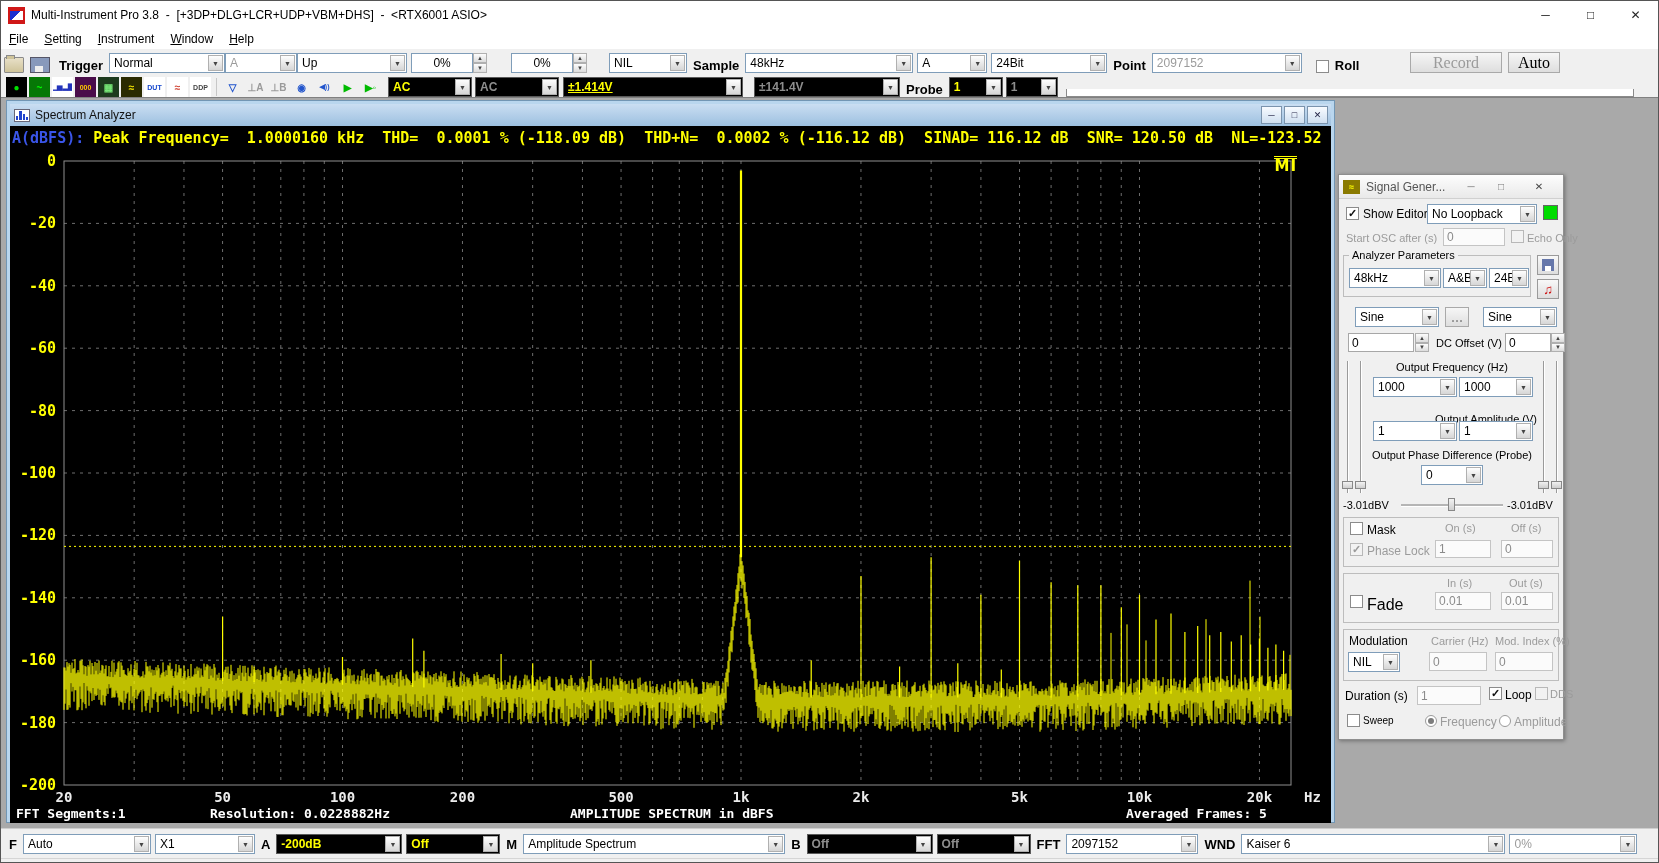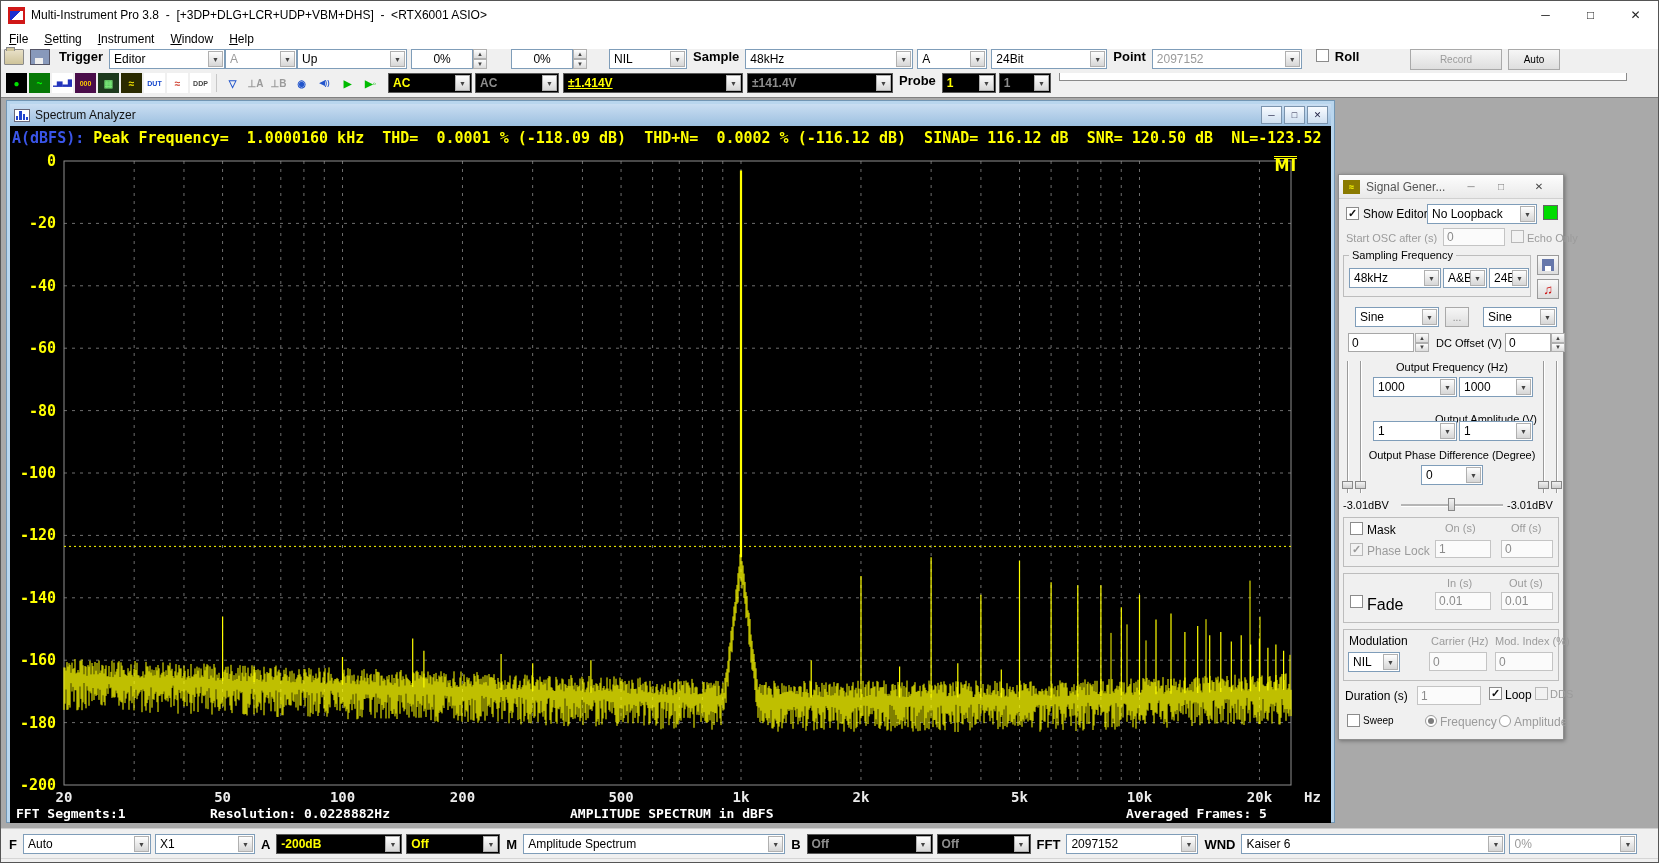--- a/index.html
+++ b/index.html
@@ -9,29 +9,29 @@
   .appicon{width:17px;height:17px;margin:0 6px 0 7px;background:#d01818;position:relative;flex:0 0 auto;}
   .appicon::after{content:"";position:absolute;left:2px;top:4px;width:13px;height:9px;background:linear-gradient(135deg,#1a2fd0 50%,#fff 50%);}
   .maintitle{font-size:12px;white-space:pre;}
   .wincontrols{margin-left:auto;display:flex;height:28px;}
   .wbtn{width:45px;height:28px;display:flex;align-items:center;justify-content:center;font-size:12px;color:#222;}
   
   .menubar{position:absolute;left:0;top:28px;width:100%;height:20px;background:#fff;display:flex;align-items:center;border-bottom:1px solid #d8d8d8;}
   .menuitem{padding:2px 8px;}
   .menuitem u{text-decoration:underline;}
   
-  .toolbar{position:absolute;left:0;width:100%;height:24px;background:#f0f0f0;display:flex;align-items:flex-start;border-bottom:1px solid #dcdcdc;}
+  .toolbar{position:absolute;left:0;width:100%;height:24px;background:#f0f0f0;display:flex;align-items:flex-end;border-bottom:1px solid #dcdcdc;}
   .tb1{top:48px;} .tb2{top:72px;}
   .tlabel{font-weight:bold;font-size:13px;padding:0 6px;white-space:nowrap;}
   .combo{position:relative;height:20px;background:#fff;border:1px solid #7f9db9;display:flex;align-items:center;padding:0 18px 0 4px;font-size:12px;white-space:nowrap;overflow:hidden;box-sizing:border-box;flex:0 0 auto;}
   .combo .arr{position:absolute;top:1px;right:1px;bottom:1px;width:15px;background:linear-gradient(#fefefe,#d6d6d6);border:1px solid #b0b0b0;box-sizing:border-box;font-size:7px;display:flex;align-items:center;justify-content:center;color:#444;}
   .combo.black{background:#000;color:#ffff00;font-weight:bold;border-color:#5a5a5a;}
   .combo.dis{color:#9b9b9b;}
   .combo.black.dis{color:#8d8d8d;}
-  .btn{height:21px;border:1px solid #a9a9a9;background:linear-gradient(#f6f6f6,#dedede);display:flex;align-items:center;justify-content:center;font-size:10px;box-sizing:border-box;flex:0 0 auto;}
+  .btn{height:21px;border:1px solid #a9a9a9;background:linear-gradient(#f6f6f6,#dedede);display:flex;align-items:center;justify-content:center;font-size:16px;box-sizing:border-box;flex:0 0 auto;font-family:Liberation Serif, serif;}
   .btn.dis{color:#9b9b9b;}
   .cb{width:13px;height:13px;background:#fff;border:1px solid #8b8b8b;display:inline-flex;align-items:center;justify-content:center;font-size:11px;font-weight:bold;color:#111;box-sizing:border-box;flex:0 0 auto;}
   .cb.dis{background:#f2f2f2;border-color:#b8b8b8;color:#9a9a9a;}
   .radio{width:12px;height:12px;border-radius:50%;background:#fff;border:1px solid #9a9a9a;position:relative;box-sizing:border-box;}
   .radio.checked::after{content:"";position:absolute;left:2px;top:2px;width:6px;height:6px;border-radius:50%;background:#7c7c7c;}
   .spinfield{height:20px;background:#fff;border:1px solid #7f9db9;display:flex;align-items:center;justify-content:center;font-size:12px;box-sizing:border-box;}
   .spinner{display:flex;flex-direction:column;width:14px;height:20px;flex:0 0 auto;}
   .sb{flex:1;border:1px solid #b0b0b0;background:linear-gradient(#fdfdfd,#dcdcdc);font-size:6px;display:flex;align-items:center;justify-content:center;color:#444;box-sizing:border-box;}
   .ticon{width:21px;height:20px;border:1px solid transparent;display:flex;align-items:center;justify-content:center;font-size:10px;font-weight:bold;margin:0 1px;box-sizing:border-box;overflow:hidden;flex:0 0 auto;}
   .sep{width:1px;height:18px;background:#c7c7c7;margin:0 4px;flex:0 0 auto;}
@@ -113,21 +113,21 @@
       <span class="menuitem"><u>I</u>nstrument</span>
       <span class="menuitem"><u>W</u>indow</span>
       <span class="menuitem"><u>H</u>elp</span>
     </div>
 
   <div class="toolbar tb1">
     <span class="fileicon folder"></span>
     <span class="fileicon floppy"></span>
     <span class="tlabel">Trigger</span>
     <span class="combo" style="width:116px">
-        <span>Editor</span>
+        <span>Normal</span>
         <span class="arr">▼</span>
       </span>
     <span class="combo dis" style="width:72px">
         <span>A</span>
         <span class="arr">▼</span>
       </span>
     <span class="combo" style="width:110px">
         <span>Up</span>
         <span class="arr">▼</span>
       </span>
@@ -199,21 +199,21 @@
         <span class="arr">▼</span>
       </span>
     <span class="combo black dis" style="width:84px;margin-left:3px">
         <span>AC</span>
         <span class="arr">▼</span>
       </span>
     <span class="combo black" style="width:180px;margin-left:4px;text-decoration:underline">
         <span>±1.414V</span>
         <span class="arr">▼</span>
       </span>
-    <span class="combo black dis" style="width:146px;margin-left:4px">
+    <span class="combo black dis" style="width:146px;margin-left:11px">
         <span>±141.4V</span>
         <span class="arr">▼</span>
       </span>
     <span class="tlabel">Probe</span>
     <span class="combo black" style="width:54px">
         <span>1</span>
         <span class="arr">▼</span>
       </span>
     <span class="combo black dis" style="width:52px;margin-left:3px">
         <span>1</span>
@@ -338,21 +338,21 @@
       <span class="sgel greenbtn" style="left:204px;top:30px;width:15px;height:15px"></span>
 
       <span class="sgel glabel" style="left:7px;top:57px">Start OSC after (s)</span>
       <span class="tinput sgel dis" style="left:104px;top:53px;width:62px;height:18px">
           <span>0</span>
         </span>
       <span class="cb sgel dis" style="left:172px;top:55px"></span>
       <span class="sgel glabel" style="left:188px;top:57px">Echo Only</span>
 
       <span class="grp" style="left:4px;top:80px;width:188px;height:42px"></span>
-      <span class="grplab" style="left:10px;top:74px">Sampling Frequency</span>
+      <span class="grplab" style="left:10px;top:74px">Analyzer Parameters</span>
       <span class="combo sgel" style="left:10px;top:93px;width:92px">
           <span>48kHz</span>
           <span class="arr">▼</span>
         </span>
       <span class="combo sgel" style="left:104px;top:93px;width:44px;padding-right:28px">
           <span>A&amp;B</span>
           <span class="arr">▼</span>
         </span>
       <span class="combo sgel" style="left:150px;top:93px;width:40px;padding-right:14px">
           <span>24Bit</span>
@@ -402,21 +402,21 @@
       <span class="sgel blabel" style="left:0;top:238px;width:198px;text-align:right">Output Amplitude (V)</span>
       <span class="combo sgel" style="left:34px;top:246px;width:84px">
           <span>1</span>
           <span class="arr">▼</span>
         </span>
       <span class="combo sgel" style="left:120px;top:246px;width:74px">
           <span>1</span>
           <span class="arr">▼</span>
         </span>
 
-      <span class="sgel blabel" style="left:0;top:274px;width:226px;text-align:center">Output Phase Difference (Degree)</span>
+      <span class="sgel blabel" style="left:0;top:274px;width:226px;text-align:center">Output Phase Difference (Probe)</span>
       <span class="combo sgel" style="left:82px;top:290px;width:62px">
           <span>0</span>
           <span class="arr">▼</span>
         </span>
 
       <span class="vtrack" style="left:8px;top:186px;height:132px"></span>
       <span class="vtrack" style="left:21px;top:186px;height:132px"></span>
       <span class="vtrack" style="left:204px;top:186px;height:132px"></span>
       <span class="vtrack" style="left:217px;top:186px;height:132px"></span>
       <span class="vthumb" style="left:3px;top:306px"></span>

